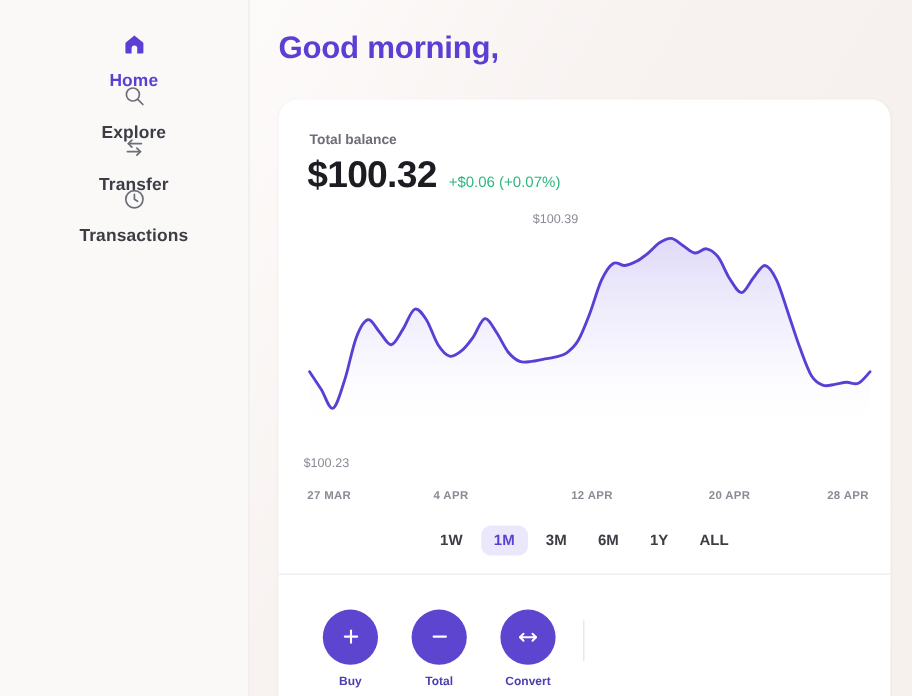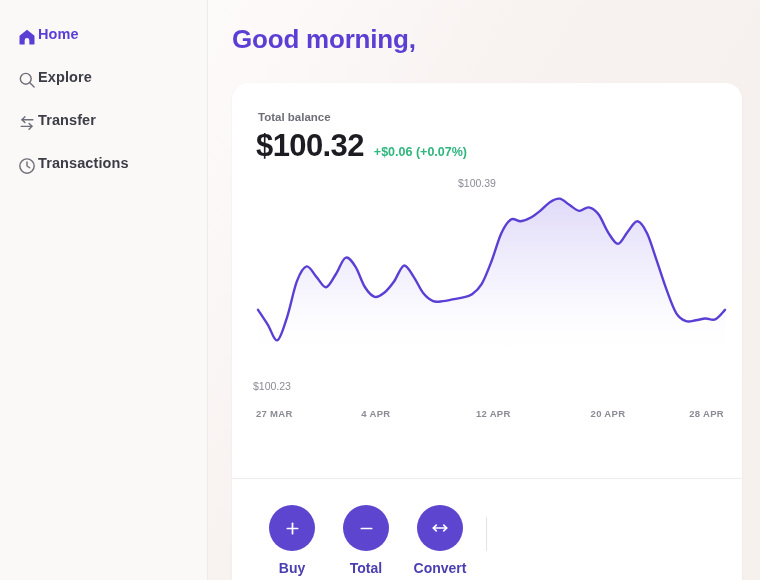--- a/index.html
+++ b/index.html
@@ -31,25 +31,27 @@
     background: #faf9f8;
     border-right: 1px solid #eceaea;
     padding-top: 26px;
     flex: 0 0 208px;
     position: relative;
     z-index: 3;
   }
 
   .nav-item {
     display: flex;
-    gap: 0;
+    align-items: center;
+    gap: 12px;
     height: 30px;
     padding-left: 16px;
     margin-bottom: 13px;
     cursor: pointer;
+    flex-direction: column;
   }
 
   .nav-icon {
     width: 22px;
     height: 22px;
     display: flex;
     align-items: center;
     justify-content: center;
     flex: 0 0 22px;
   }
@@ -114,38 +116,38 @@
 
   .balance-amount {
     font-size: 31px;
     font-weight: bold;
     color: #1c1c22;
     letter-spacing: -0.6px;
   }
 
   .balance-change {
     font-size: 12.5px;
-    font-weight: bold;
+    font-weight: normal;
     color: #2eb67d;
   }
 
   
   .chart-wrap {
     position: absolute;
     left: 0;
     top: 95px;
     width: 510px;
     height: 200px;
   }
 
   .chart-svg { display: block; width: 510px; height: 200px; }
 
   .peak-label {
     position: absolute;
-    left: 226px;
+    left: 212px;
     top: -1px;
     font-size: 10.5px;
     color: #8b8b96;
     white-space: nowrap;
     text-align: center;
   }
 
   .low-label {
     position: absolute;
     left: 21px;
@@ -244,21 +246,21 @@
     border-radius: 50%;
     display: flex;
     align-items: center;
     justify-content: center;
   }
 
   .action-circle.primary { background: #5d45d0; }
   .action-circle.soft { background: #eae6fa; }
 
   .action-label {
-    font-size: 14px;
+    font-size: 10px;
     font-weight: bold;
     color: #4a3fb0;
     white-space: nowrap;
   }
 
   .group-divider {
     width: 1px;
     height: 34px;
     background: #e4e2e6;
     margin: 0 22px;
@@ -346,20 +348,28 @@
       </div>
 
       <div class="x-axis">
           <span class="x-tick" style="left: 0px;">27 MAR</span>
           <span class="x-tick" style="left: 105.3px;">4 APR</span>
           <span class="x-tick" style="left: 219.96px;">12 APR</span>
           <span class="x-tick" style="left: 334.62px; text-align: center;">20 APR</span>
           <span class="x-tick" style="left: auto; right: 0px;">28 APR</span>
         </div>
 
+      <div class="ranges">
+          <button class="range-btn">1W</button>
+          <button class="range-btn selected">1M</button>
+          <button class="range-btn">3M</button>
+          <button class="range-btn">6M</button>
+          <button class="range-btn">1Y</button>
+          <button class="range-btn">ALL</button>
+        </div>
 
       <div class="actions-divider"></div>
       <div class="actions">
         <div class="action-group">
             <div class="action">
               <div class="action-circle primary">
                 <svg width="19" height="19" viewBox="0 0 24 24" stroke="#ffffff" stroke-width="2.2" stroke-linecap="round">
                   <line x1="12" y1="5.5" x2="12" y2="18.5"></line>
                   <line x1="5.5" y1="12" x2="18.5" y2="12"></line>
                 </svg>

